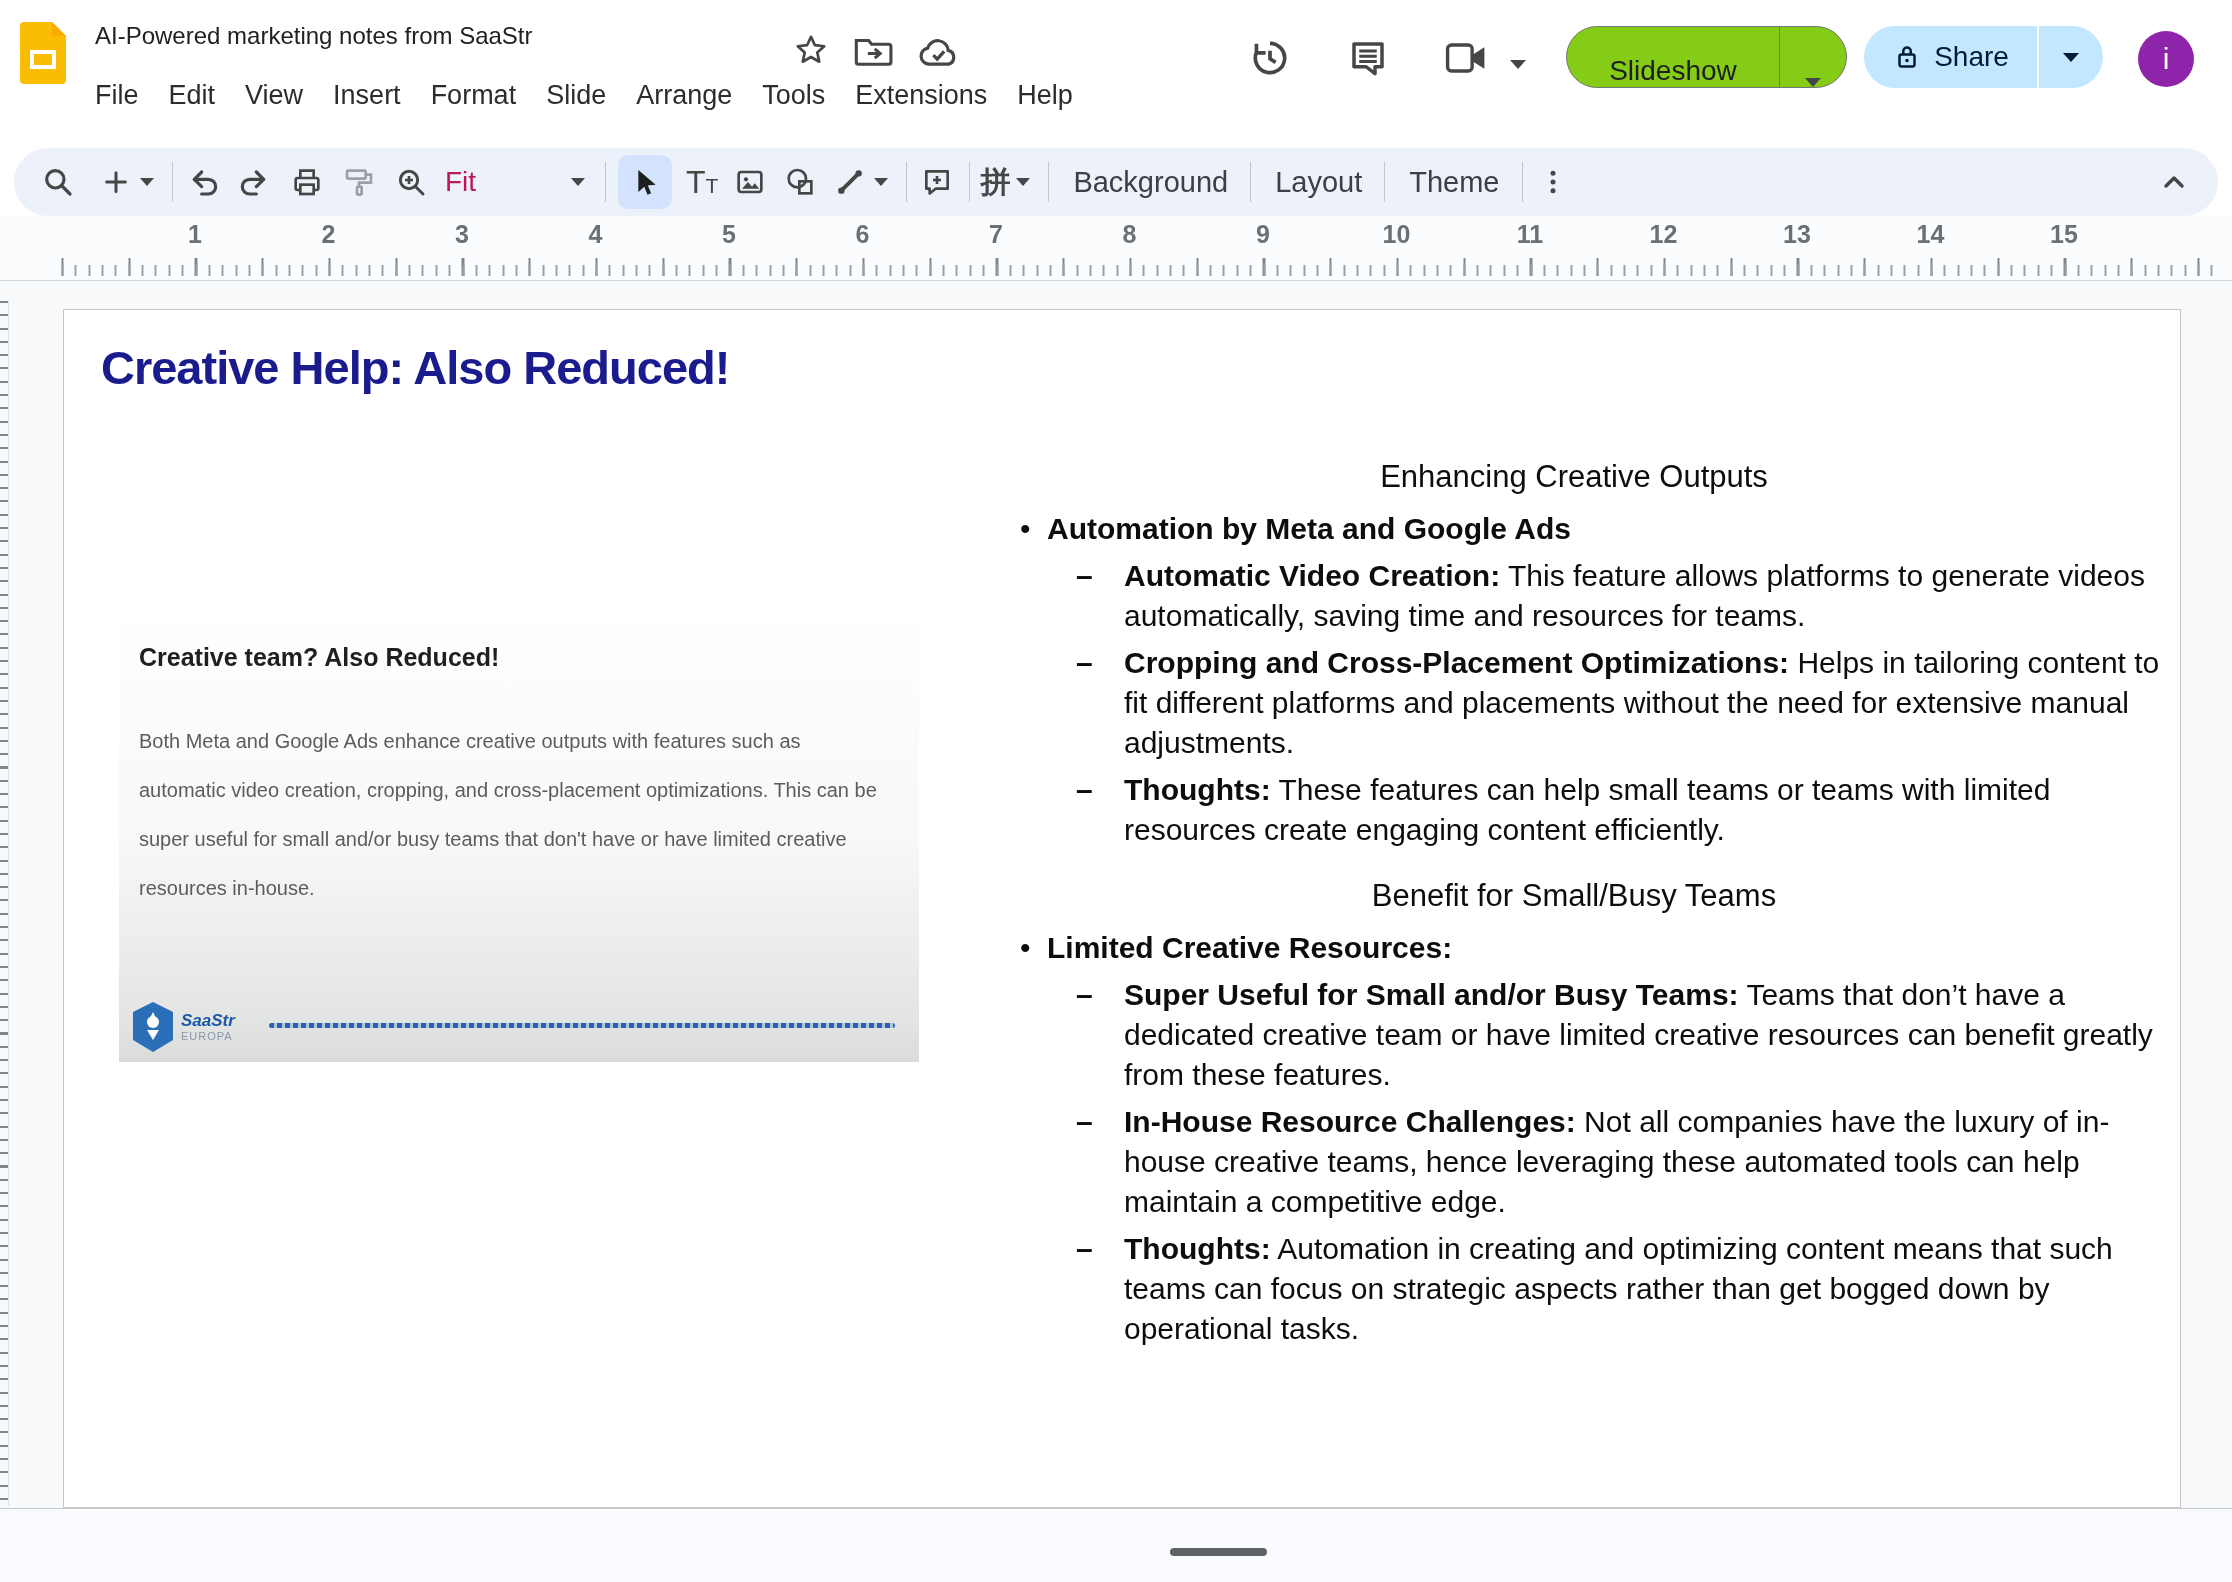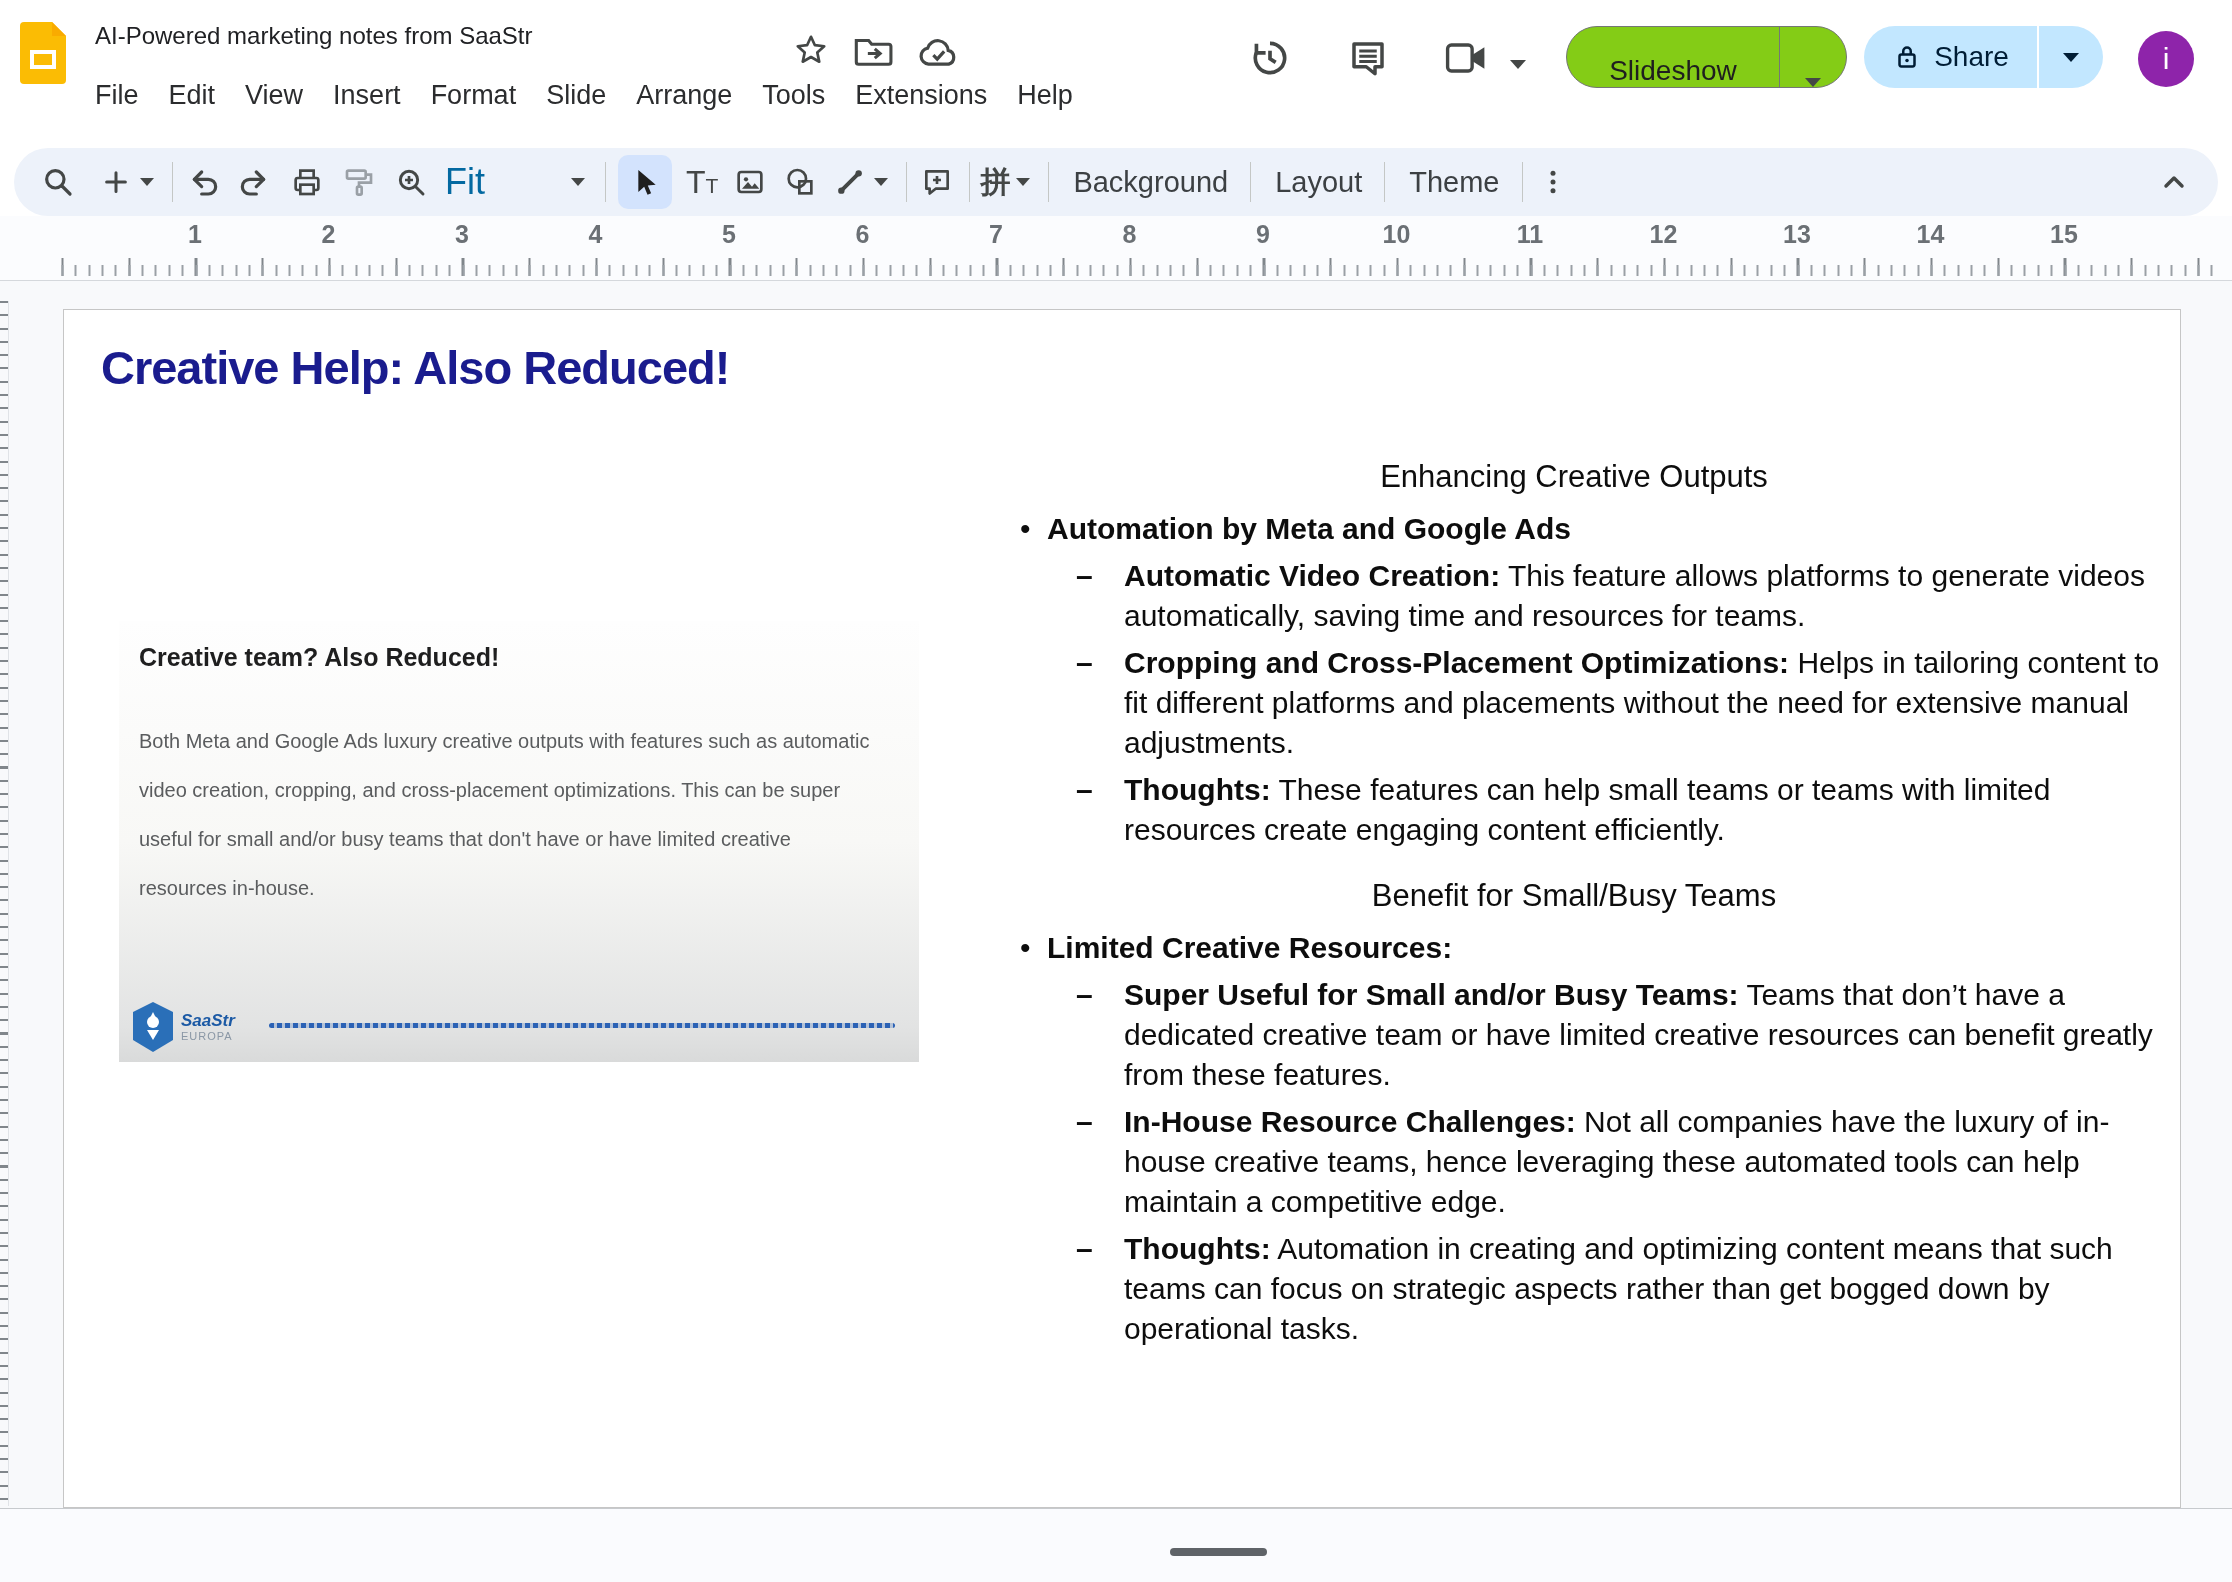--- a/index.html
+++ b/index.html
@@ -29,21 +29,21 @@
   .share-caret { width:64px; height:62px; background:#c2e7ff; border-radius:0 31px 31px 0; margin-left:2px; display:flex; align-items:center; justify-content:center; cursor:pointer; }
   .share-caret .caret { border-top-color:#001d35; }
 
   .avatar { position:absolute; left:2138px; top:31px; width:56px; height:56px; border-radius:50%; background:#8e24aa; color:#fff; font-size:30px; display:flex; align-items:center; justify-content:center; cursor:pointer; }
 
   
   .toolbar { position:absolute; left:14px; top:148px; width:2204px; height:68px; background:#edf2fa; border-radius:34px; display:flex; align-items:center; }
   .tbtn { width:36px; height:36px; display:flex; align-items:center; justify-content:center; cursor:pointer; color:#444746; }
   .tdiv { width:1px; height:40px; background:#c4c7c5; margin-left:14px; }
   .fit-control { display:flex; align-items:center; justify-content:space-between; width:150px; margin-left:12px; padding:0 6px 0 4px; cursor:pointer; }
-  .fit-label { font-size:36px; color:#0369a1; }
+  .fit-label { font-size:28px; color:#be185d; }
   .small-caret { width:0; height:0; border-left:7px solid transparent; border-right:7px solid transparent; border-top:8px solid #444746; }
   .tool-selected { width:54px; height:54px; background:#d3e3fd; border-radius:10px; display:flex; align-items:center; justify-content:center; margin-left:12px; cursor:pointer; }
   .tt { display:flex; align-items:baseline; font-weight:500; color:#444746; cursor:pointer; margin-left:14px; }
   .tt .big { font-size:32px; } .tt .small { font-size:21px; }
   .pinyin { font-size:30px; font-weight:600; color:#444746; margin-left:10px; cursor:pointer; }
   .txtbtn { font-size:29px; color:#3c4043; padding:8px 18px; border-radius:8px; cursor:pointer; white-space:nowrap; }
   .dots-v { margin-left:12px; }
   .tb-spacer { flex:1; }
   .collapse { margin-right:26px; }
 
@@ -332,21 +332,21 @@
 </div>
 
 <div class="canvas">
   <div class="v-ruler"></div>
 
   <div class="page">
     <div class="slide-title">Creative Help: Also Reduced!</div>
 
     <div class="emb-img">
       <div class="img-heading">Creative team? Also Reduced!</div>
-      <div class="img-body">Both Meta and Google Ads luxury creative outputs with features such as automatic video creation, cropping, and cross-placement optimizations. This can be super useful for small and/or busy teams that don't have or have limited creative resources in-house.</div>
+      <div class="img-body">Both Meta and Google Ads enhance creative outputs with features such as automatic video creation, cropping, and cross-placement optimizations. This can be super useful for small and/or busy teams that don't have or have limited creative resources in-house.</div>
       <div class="img-wave"></div>
       <div class="img-logo">
         <svg width="40" height="50" viewBox="0 0 40 50">
           <path d="M20 0 L40 10 V38 L20 50 L0 38 V10 Z" fill="#2a6fb8"></path>
           <circle cx="20" cy="20" r="6" fill="#fff"></circle>
           <path d="M20 10 l4 8 h-8 Z" fill="#fff"></path>
           <path d="M14 28 l6 10 6 -10 Z" fill="#fff"></path>
         </svg>
         <div class="logo-text">
           <div class="lp">SaaStr</div>

